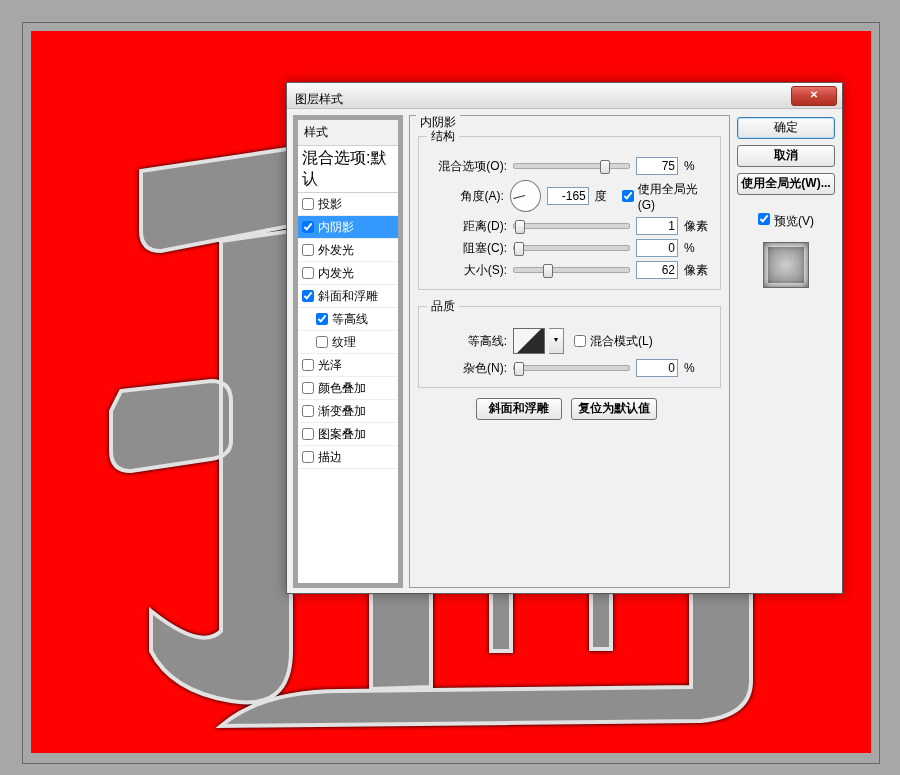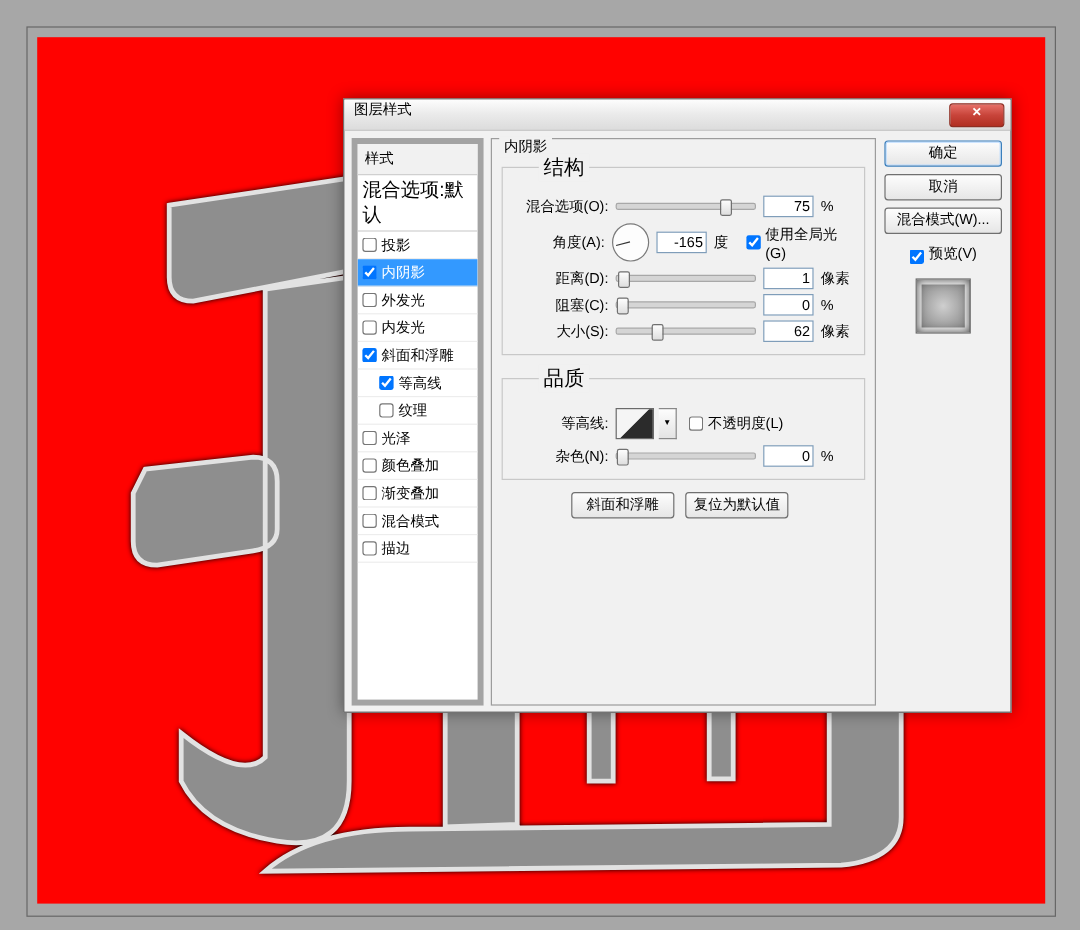--- a/index.html
+++ b/index.html
@@ -50,21 +50,21 @@
     height: 510px;
     border: 1px solid #5a5a5a;
     background: #f1f1f1;
     box-shadow: 0 0 12px rgba(0,0,0,0.4);
   }
   .titlebar {
     height: 25px;
     background: linear-gradient(#fdfdfd, #eaeaea 50%, #dcdcdc);
     border-bottom: 1px solid #c0c0c0;
     display: flex;
-    align-items: flex-start;
+    align-items: flex-end;
     padding: 0 4px 0 8px;
     font-size: 12px;
     position: relative;
   }
   .close-btn {
     position: absolute;
     right: 5px;
     top: 3px;
     width: 44px;
     height: 18px;
@@ -143,24 +143,23 @@
     font-size: 12px;
   }
   fieldset {
     border: 1px solid #c8c8c8;
     margin: 8px 0 6px 0;
     padding: 8px 8px 6px 8px;
     position: relative;
     font-size: 12px;
   }
   fieldset > legend {
-    font-size: 17px;
+    font-size: 12px;
     padding: 0 4px;
     background: #f1f1f1;
-    margin-left: 22px;
   }
   .row {
     display: flex;
     align-items: center;
     margin: 4px 0;
     position: relative;
     height: 18px;
   }
   .row .label {
     width: 80px;
@@ -260,20 +259,21 @@
     display: inline-block;
     min-width: 84px;
     height: 20px;
     border: 1px solid #707070;
     border-radius: 3px;
     background: linear-gradient(#fdfdfd,#e6e6e6);
     text-align: center;
     line-height: 19px;
     font-size: 12px;
     margin-right: 6px;
+    font-weight: bold;
   }
   .defaults-row {
     text-align: center;
     margin-top: 10px;
   }
 
   
   .right-col {
     width: 100px;
     margin-left: 6px;
@@ -286,22 +286,22 @@
     width: 96px;
     margin: 0 0 6px 0;
   }
   .right-col .btn.primary {
     border: 1px solid #3b7fbc;
     box-shadow: inset 0 0 0 1px #bcdcff;
     font-weight: normal;
   }
   .preview-row {
     display: flex;
-    align-items: flex-end;
-    margin-top: 2px;
+    align-items: flex-start;
+    margin-top: 12px;
     font-size: 12px;
   }
   .preview-row .cb { margin-right: 4px; }
   .preview-swatch {
     margin-top: 12px;
     width: 44px;
     height: 44px;
     border: 1px solid #6a6a6a;
     background: radial-gradient(circle at 50% 50%, #cfcfcf 0, #8a8a8a 80%);
     box-shadow: inset 0 0 8px rgba(0,0,0,0.7), inset 0 0 0 4px #efefef;
@@ -375,21 +375,21 @@
           <div class="style-row">
             <input type="checkbox" style="">
             <span>颜色叠加</span>
           </div>
           <div class="style-row">
             <input type="checkbox" style="">
             <span>渐变叠加</span>
           </div>
           <div class="style-row">
             <input type="checkbox" style="">
-            <span>混合模式</span>
+            <span>图案叠加</span>
           </div>
           <div class="style-row">
             <input type="checkbox" style="">
             <span>描边</span>
           </div>
         </div>
     </div>
 
     <div class="settings-area">
       <span class="group-title">内阴影</span>
@@ -447,21 +447,21 @@
       </fieldset>
 
       <fieldset>
         <legend>品质</legend>
 
         <div class="row" style="height:28px">
           <span class="label">等高线:</span>
           <div class="contour-swatch"></div>
           <div class="contour-btn">▾</div>
           <input type="checkbox" class="cb" style="">
-          <span>不透明度(L)</span>
+          <span>混合模式(L)</span>
         </div>
 
         <div class="row">
           <span class="label">杂色(N):</span>
           <div class="slider-track">
             <div class="slider-thumb" style="left:0%"></div>
           </div>
           <input class="val" value="0" style="">
           <span class="unit">%</span>
         </div>
@@ -469,21 +469,21 @@
 
       <div class="defaults-row">
         <span class="btn">斜面和浮雕</span>
         <span class="btn">复位为默认值</span>
       </div>
     </div>
 
     <div class="right-col">
       <span class="btn primary">确定</span>
       <span class="btn">取消</span>
-      <span class="btn">混合模式(W)...</span>
+      <span class="btn">使用全局光(W)...</span>
       <div class="preview-row">
         <input type="checkbox" class="cb" checked="" style="">
         <span>预览(V)</span>
       </div>
       <div class="preview-swatch"></div>
     </div>
 
   </div>
 </div>
 

